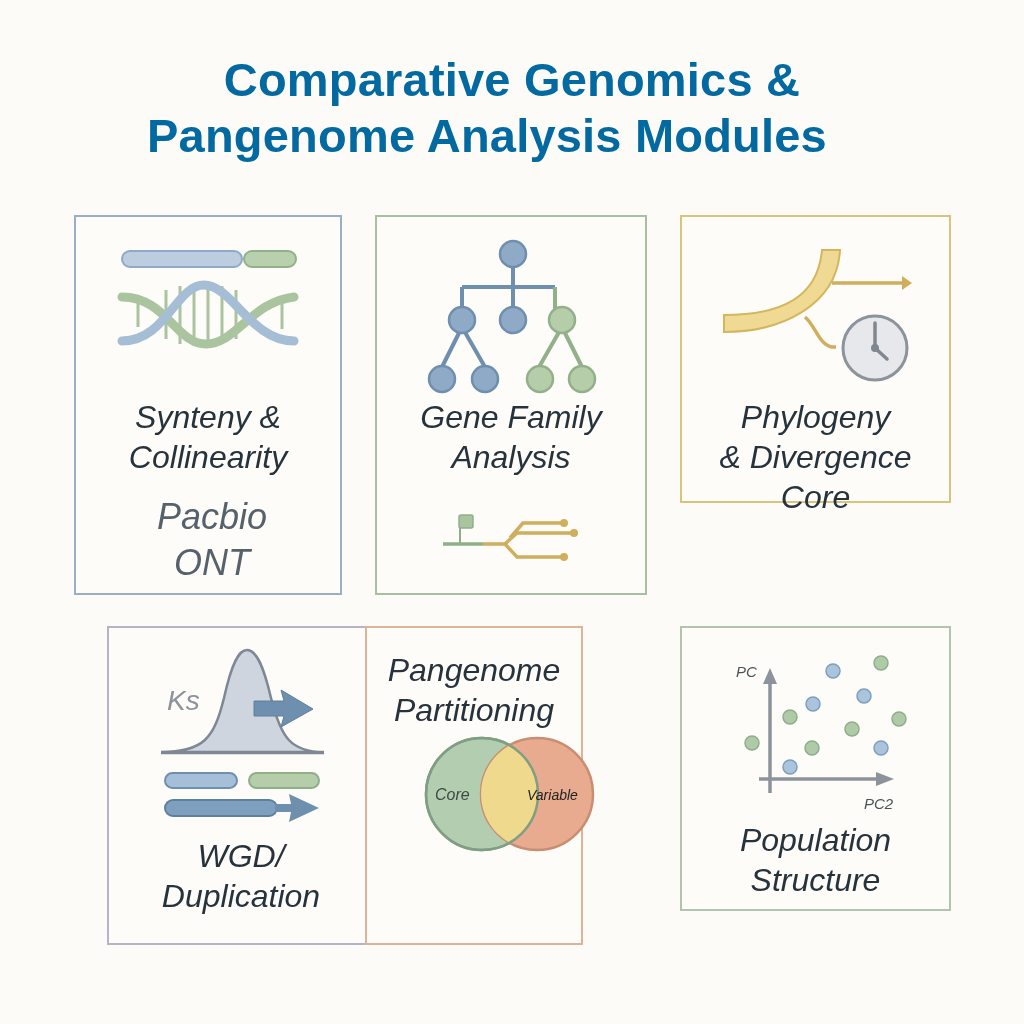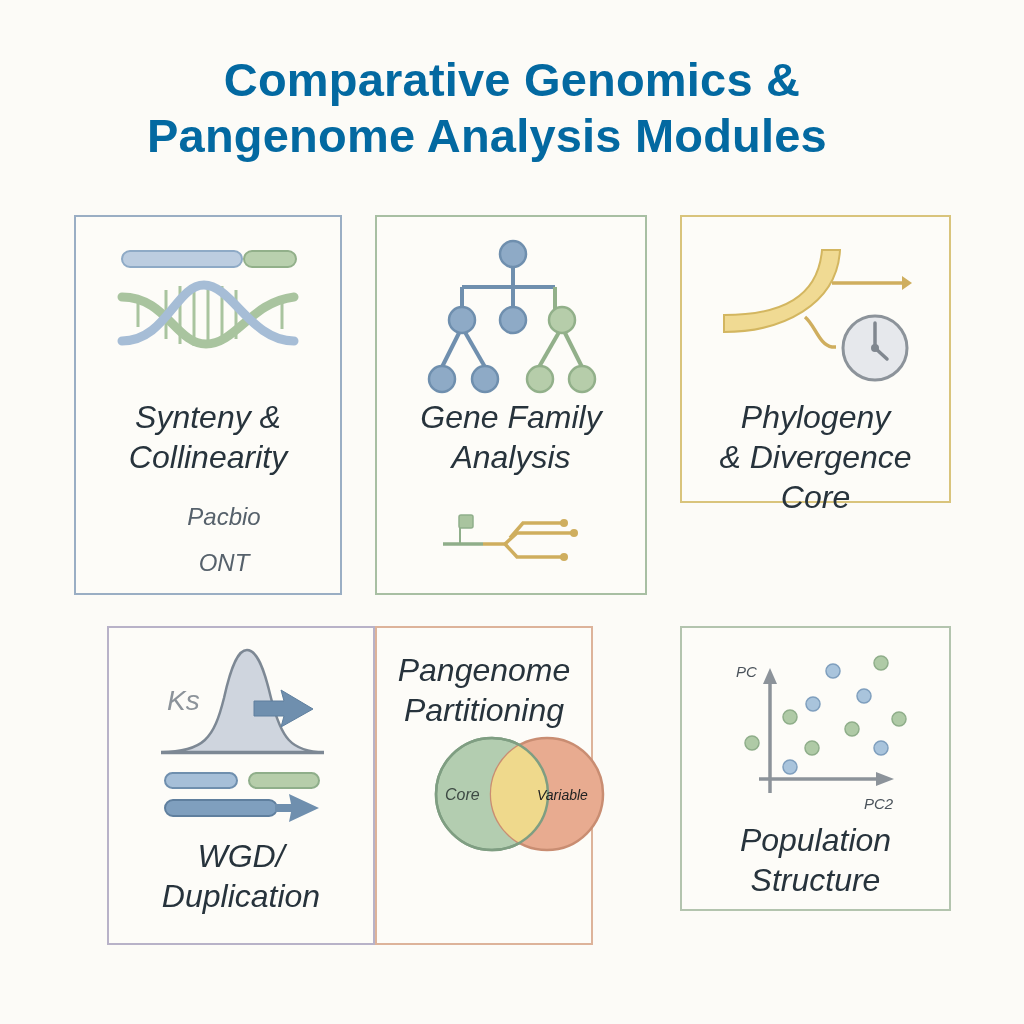--- a/index.html
+++ b/index.html
@@ -13,21 +13,21 @@
   }
   .title .l2 { display:block; margin-left:-50px; }
   .card {
     position:absolute; border:2.5px solid #9aaabb; border-radius:0; background:#fdfcf8;
     box-sizing:border-box;
     font-style:italic;
   }
   .card .lbl {
     position:absolute; left:0; width:100%; text-align:center; font-size:32px; line-height:40px; color:#27333c;
   }
-  .card .sub { position:absolute; left:16px; width:100%; text-align:center; font-size:24px; line-height:46px; color:#56616b; }
+  .card .sub { position:absolute; left:4px; width:100%; text-align:center; font-size:36px; line-height:46px; color:#56616b; }
   svg { position:absolute; overflow:visible; }
   .svgtxt { font-family:"Liberation Sans", "DejaVu Sans", sans-serif; }
 </style>
 </head>
 <body>
 
 <div class="title">
   <span>Comparative Genomics &amp;</span>
   <span class="l2">Pangenome Analysis Modules</span>
 </div>
@@ -137,21 +137,21 @@
     <rect x="140" y="145" width="70" height="15" rx="7.5" fill="#b6cdaa" stroke="#8fae8a" stroke-width="2"></rect>
     <rect x="56" y="172" width="112" height="16" rx="8" fill="#7f9fbe" stroke="#5f7f9e" stroke-width="2"></rect>
     <path d="M166 176 L182 176 L180 166 L210 180 L180 194 L182 184 L166 184 Z" fill="#6f8fae"></path>
   </svg>
   <div class="lbl" style="top:208px;">
     <div>WGD/</div>
     <div>Duplication</div>
   </div>
 </div>
 
-<div class="card" style="left:375px; top:626px; width:218px; height:319px; border-color:#ddb39a;">
+<div class="card" style="left:365px; top:626px; width:218px; height:319px; border-color:#ddb39a;">
   <div class="lbl" style="top:22px;">
     <div>Pangenome</div>
     <div>Partitioning</div>
   </div>
   <svg width="272" height="319" style="left:0;top:0;">
     <defs>
       <clipPath id="clipL">
           <circle cx="115" cy="166" r="56"></circle>
         </clipPath>
     </defs>

